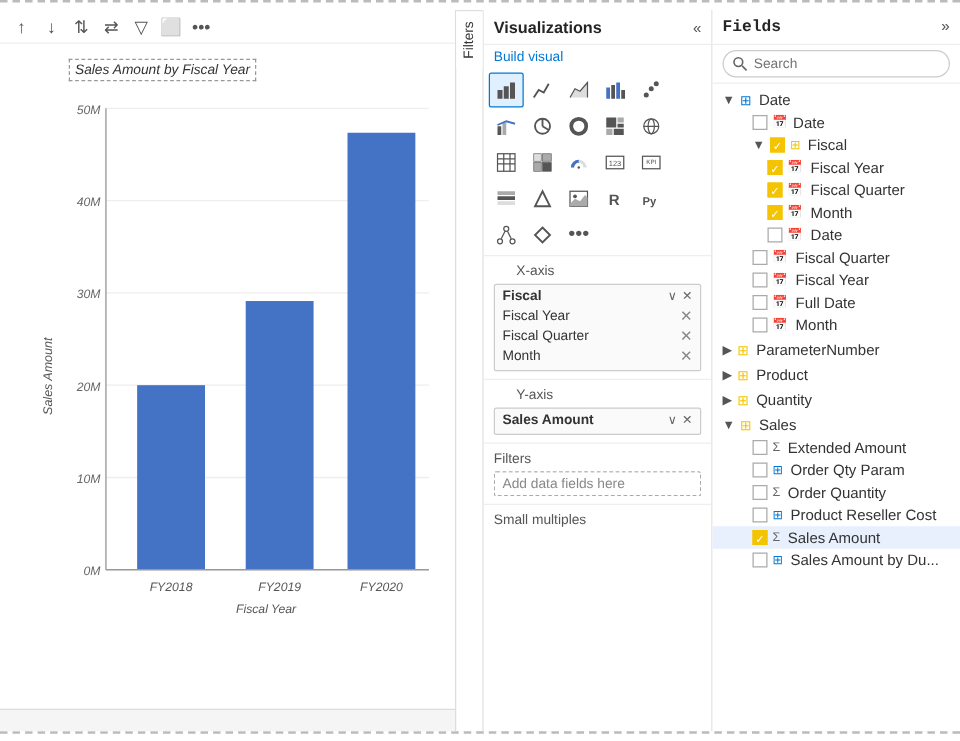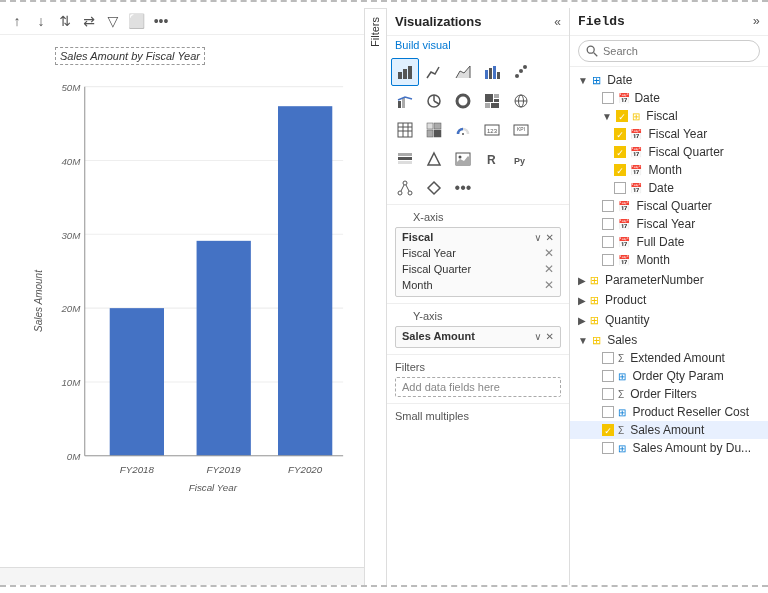--- a/index.html
+++ b/index.html
@@ -481,21 +481,21 @@
           <span class="field-name">Extended Amount</span>
         </div>
         <div class="field-item sub">
           <span class="field-checkbox"></span>
           <span style="font-size:10px; color:#0078d4; margin-right:2px;">⊞</span>
           <span class="field-name">Order Qty Param</span>
         </div>
         <div class="field-item sub">
           <span class="field-checkbox"></span>
           <span style="font-size:10px; color:#666; margin-right:2px;">Σ</span>
-          <span class="field-name">Order Filters</span>
+          <span class="field-name">Order Quantity</span>
         </div>
         <div class="field-item sub">
           <span class="field-checkbox"></span>
           <span style="font-size:10px; color:#0078d4; margin-right:2px;">⊞</span>
           <span class="field-name">Product Reseller Cost</span>
         </div>
         <div class="field-item sub" style="background: #e8f0fe;">
           <span class="field-checkbox checked"></span>
           <span style="font-size:10px; color:#666; margin-right:2px;">Σ</span>
           <span class="field-name">Sales Amount</span>

